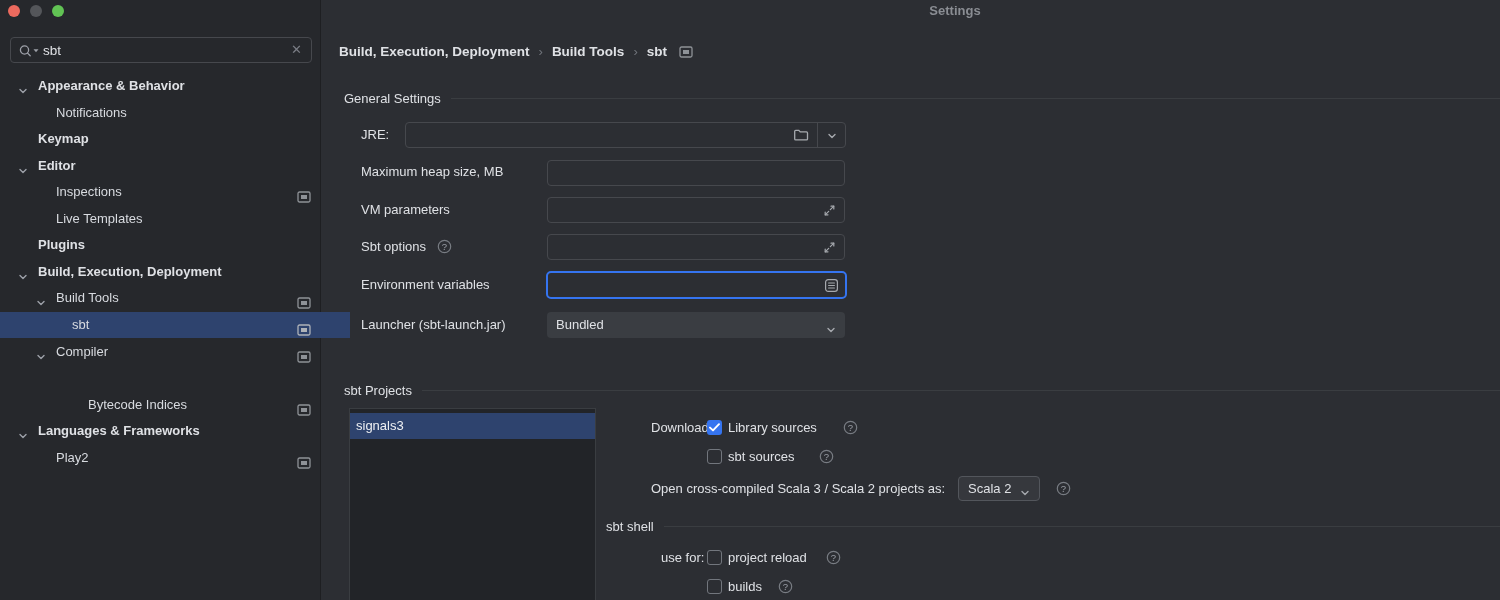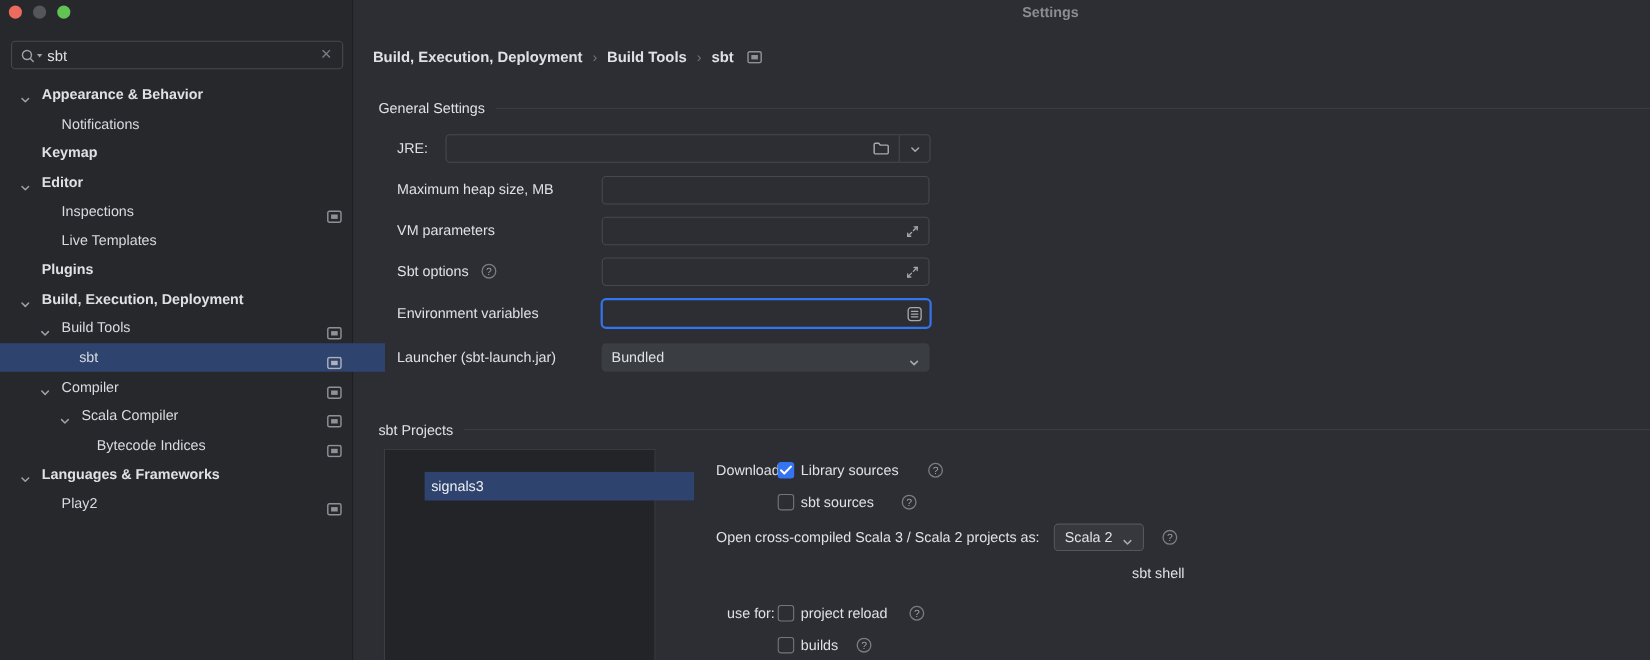--- a/index.html
+++ b/index.html
@@ -75,22 +75,22 @@
   .env-input {
     position:absolute; left:224px; top:271px; width:301px; height:28px;
     border:2px solid #3574f0; border-radius:5px; background:transparent;
   }
   .env-input .var-icon { position:absolute; right:6px; top:5px; }
 
   .proj-list {
     position:absolute; left:27px; top:408px; width:247px; height:200px;
     background:#222428; border:1px solid #3a3d41;
   }
-  .proj-row { position:absolute; left:0; top:20px; width:245px; height:26px; line-height:26px;
-    background:#2e436e; color:#eef0f3; padding-left:6px;margin-left:36px; }
+  .proj-row { position:absolute; left:0; top:4px; width:245px; height:26px; line-height:26px;
+    background:#2e436e; color:#eef0f3; padding-left:6px; }
 
   .chk { position:absolute; width:15px; height:15px; border-radius:3px; }
   .chk.off { border:1px solid #72767d; background:transparent; }
   .chk.on  { background:#3574f0; }
   .chk.on svg { position:absolute; left:2px; top:3px; }
   .chk-label { position:absolute; white-space:nowrap; color:#dfe1e5; }
   .help { position:absolute; width:15px; height:15px; }
   .plain-label { position:absolute; white-space:nowrap; color:#dfe1e5;margin-left:44px; }
 </style>
 </head>
@@ -173,30 +173,20 @@
     <div class="tree-row" style="top:339px">
       <span class="tree-chev" style="left:35px"><svg width="12" height="12" viewBox="0 0 12 12">
             <polyline points="3,4.5 6,7.5 9,4.5" fill="none" stroke="#9da0a8" stroke-width="1.4" stroke-linecap="round" stroke-linejoin="round"></polyline>
           </svg></span>
       <span class="lbl" style="left:56px">Compiler</span>
       <span class="node-icon"><svg width="14" height="12" viewBox="0 0 14 12">
             <rect x="1" y="1" width="12" height="10" rx="1.5" fill="none" stroke="#8e9297" stroke-width="1.3"></rect>
             <rect x="4" y="4" width="6" height="4" fill="#8e9297"></rect>
           </svg></span>
     </div>
-    <div class="tree-row" style="top:365px">
-      <span class="tree-chev" style="left:53px"><svg width="12" height="12" viewBox="0 0 12 12">
-            <polyline points="3,4.5 6,7.5 9,4.5" fill="none" stroke="#9da0a8" stroke-width="1.4" stroke-linecap="round" stroke-linejoin="round"></polyline>
-          </svg></span>
-      <span class="lbl" style="left:74px">Scala Compiler</span>
-      <span class="node-icon"><svg width="14" height="12" viewBox="0 0 14 12">
-            <rect x="1" y="1" width="12" height="10" rx="1.5" fill="none" stroke="#8e9297" stroke-width="1.3"></rect>
-            <rect x="4" y="4" width="6" height="4" fill="#8e9297"></rect>
-          </svg></span>
-    </div>
     <div class="tree-row" style="top:392px">
       <span class="lbl" style="left:88px">Bytecode Indices</span>
       <span class="node-icon"><svg width="14" height="12" viewBox="0 0 14 12">
             <rect x="1" y="1" width="12" height="10" rx="1.5" fill="none" stroke="#8e9297" stroke-width="1.3"></rect>
             <rect x="4" y="4" width="6" height="4" fill="#8e9297"></rect>
           </svg></span>
     </div>
     <div class="tree-row" style="top:418px">
       <span class="tree-chev" style="left:17px"><svg width="12" height="12" viewBox="0 0 12 12">
             <polyline points="3,4.5 6,7.5 9,4.5" fill="none" stroke="#9da0a8" stroke-width="1.4" stroke-linecap="round" stroke-linejoin="round"></polyline>
@@ -329,21 +319,21 @@
       <span class="val">Scala 2</span>
       <span class="chev" style="top:6px;"><svg width="12" height="12" viewBox="0 0 12 12">
             <polyline points="3,4.5 6,7.5 9,4.5" fill="none" stroke="#a6a9ae" stroke-width="1.4" stroke-linecap="round" stroke-linejoin="round"></polyline>
           </svg></span>
     </div>
     <span class="help" style="left:734px; top:481px;"><svg width="15" height="15" viewBox="0 0 15 15">
           <circle cx="7.5" cy="7.5" r="6.2" fill="none" stroke="#787c83" stroke-width="1.2"></circle>
           <text x="7.5" y="10.8" text-anchor="middle" font-size="9.5" fill="#9ca0a8" font-family="Liberation Sans, sans-serif">?</text>
         </svg></span>
 
-    <div class="section-hdr" style="left:284px; top:513px;flex-direction:column;">
+    <div class="section-hdr" style="left:284px; top:513px;">
       <span class="txt">sbt shell</span>
       <span class="line"></span>
     </div>
 
     <div class="plain-label" style="left:295px; top:550px;">use for:</div>
 
     <span class="chk off" style="left:385px; top:550px;"></span>
     <div class="chk-label" style="left:406px; top:550px;">project reload</div>
     <span class="help" style="left:504px; top:550px;"><svg width="15" height="15" viewBox="0 0 15 15">
           <circle cx="7.5" cy="7.5" r="6.2" fill="none" stroke="#787c83" stroke-width="1.2"></circle>

